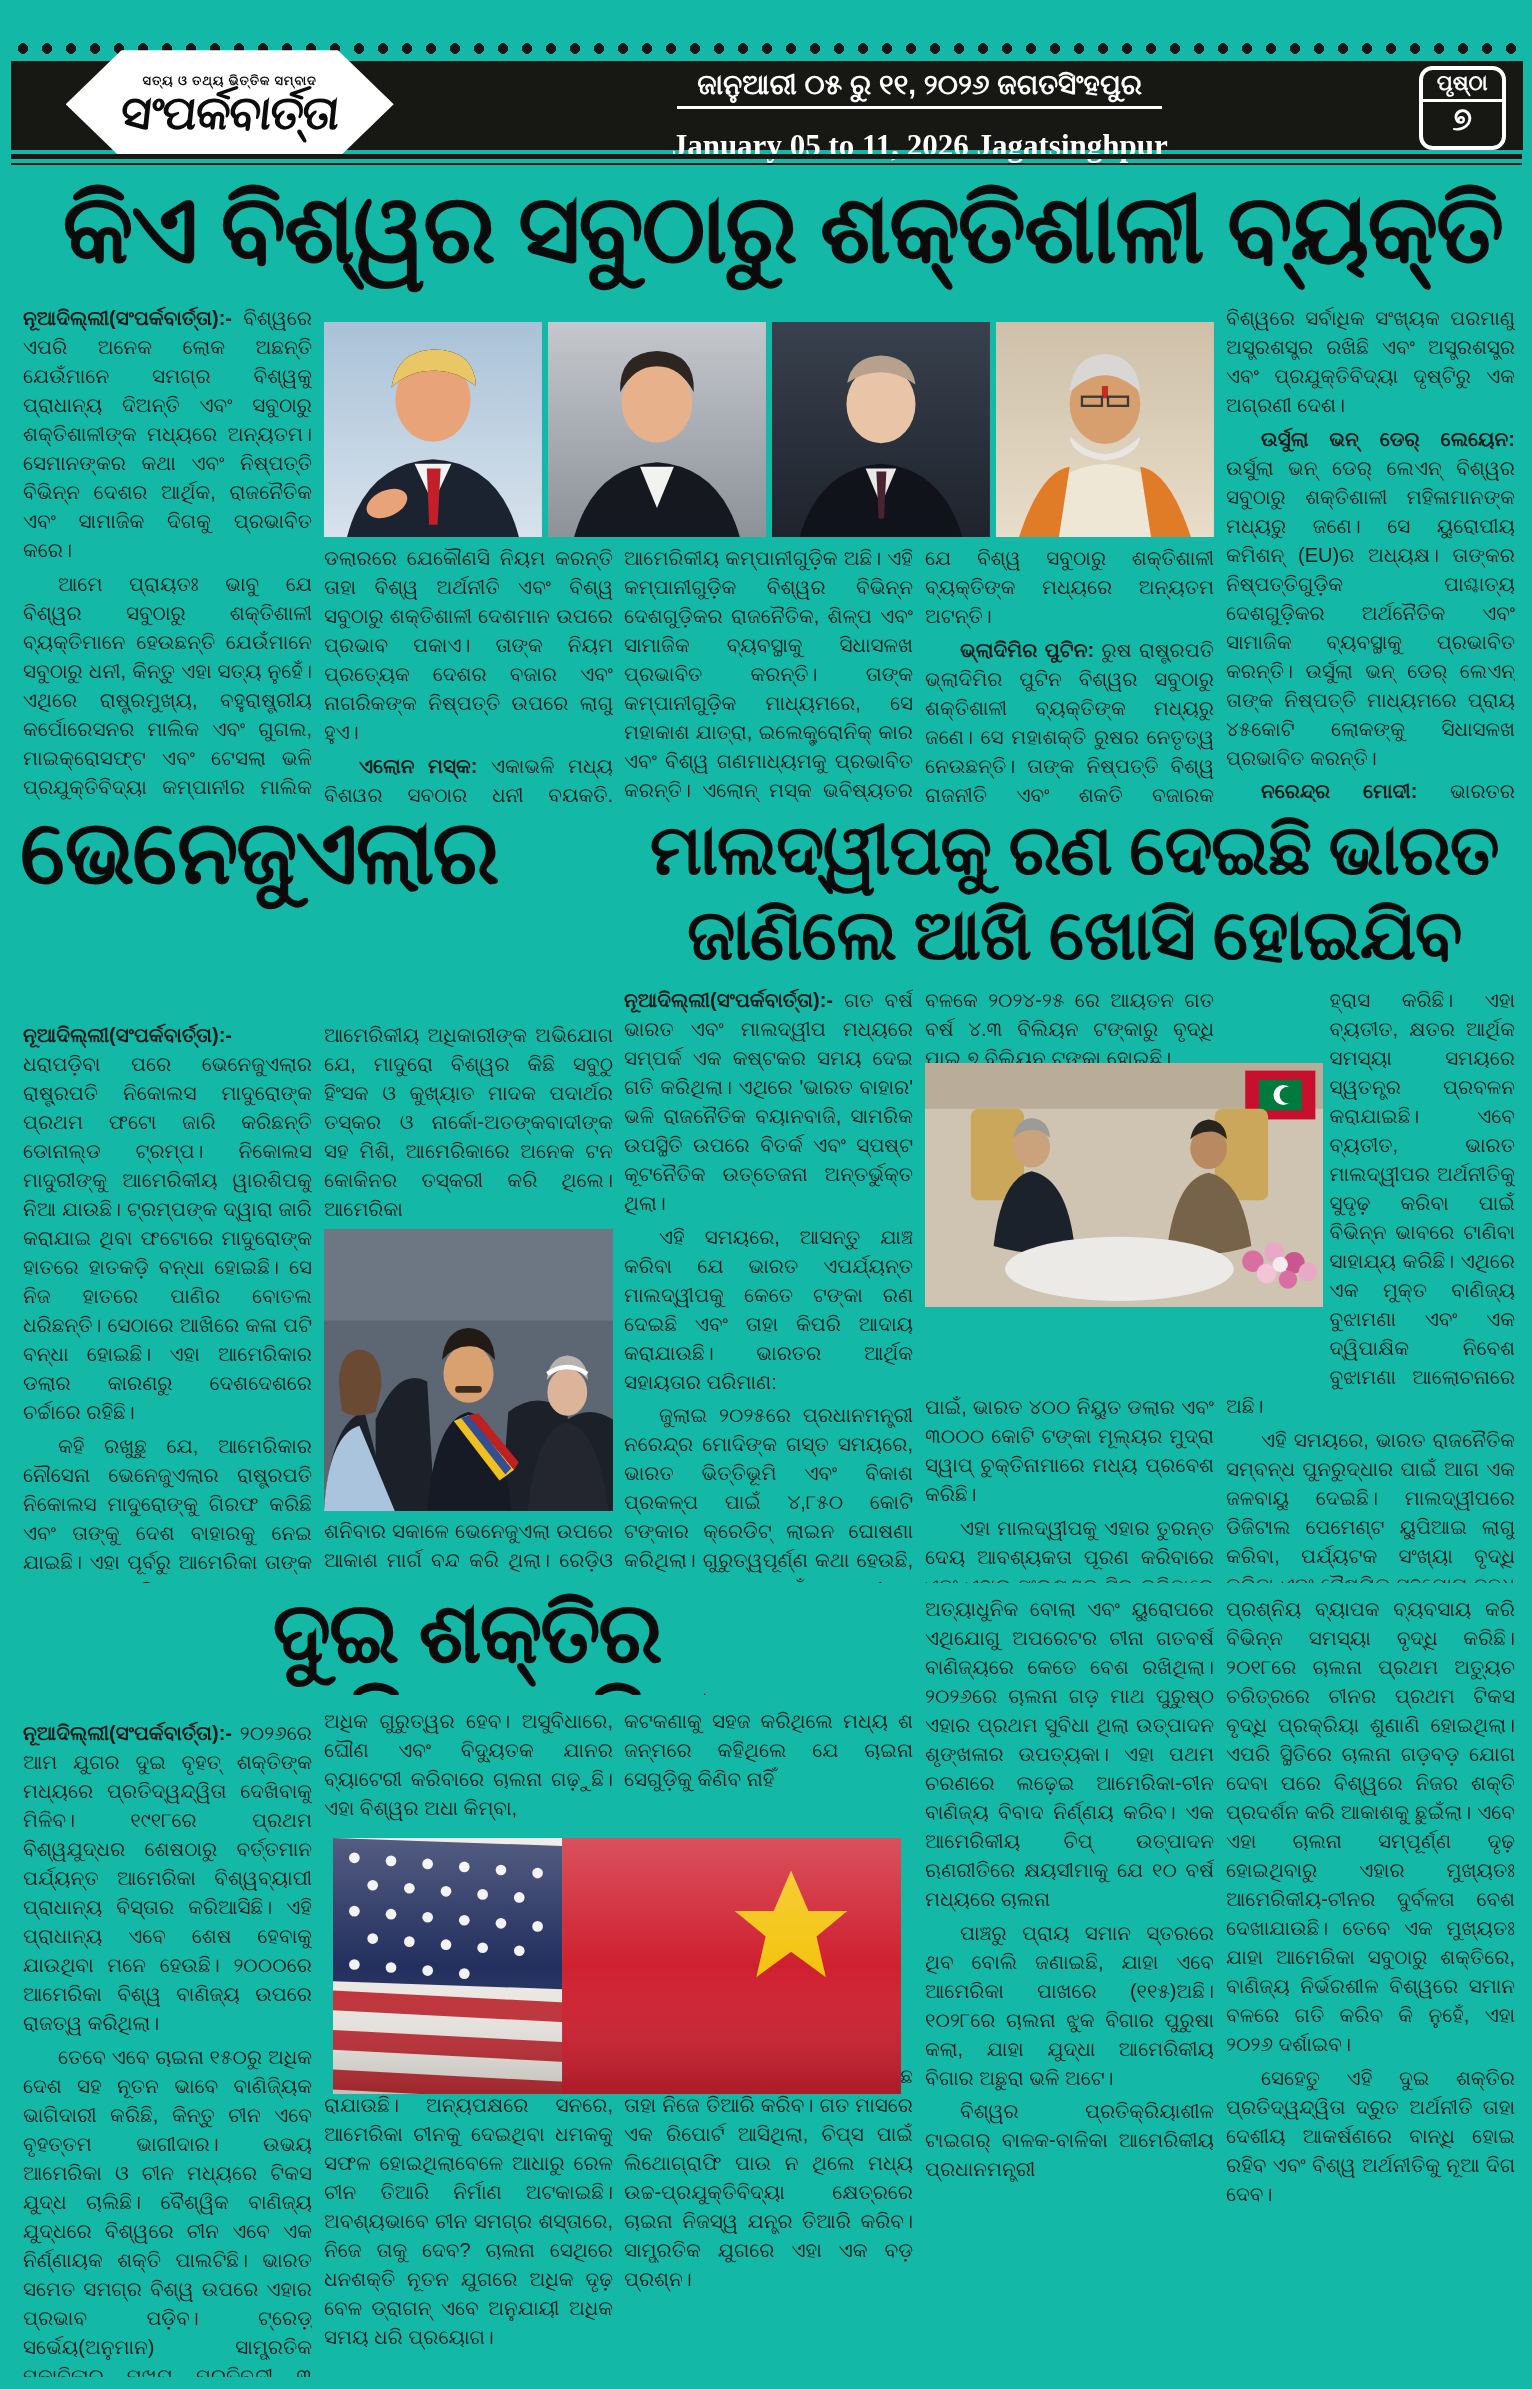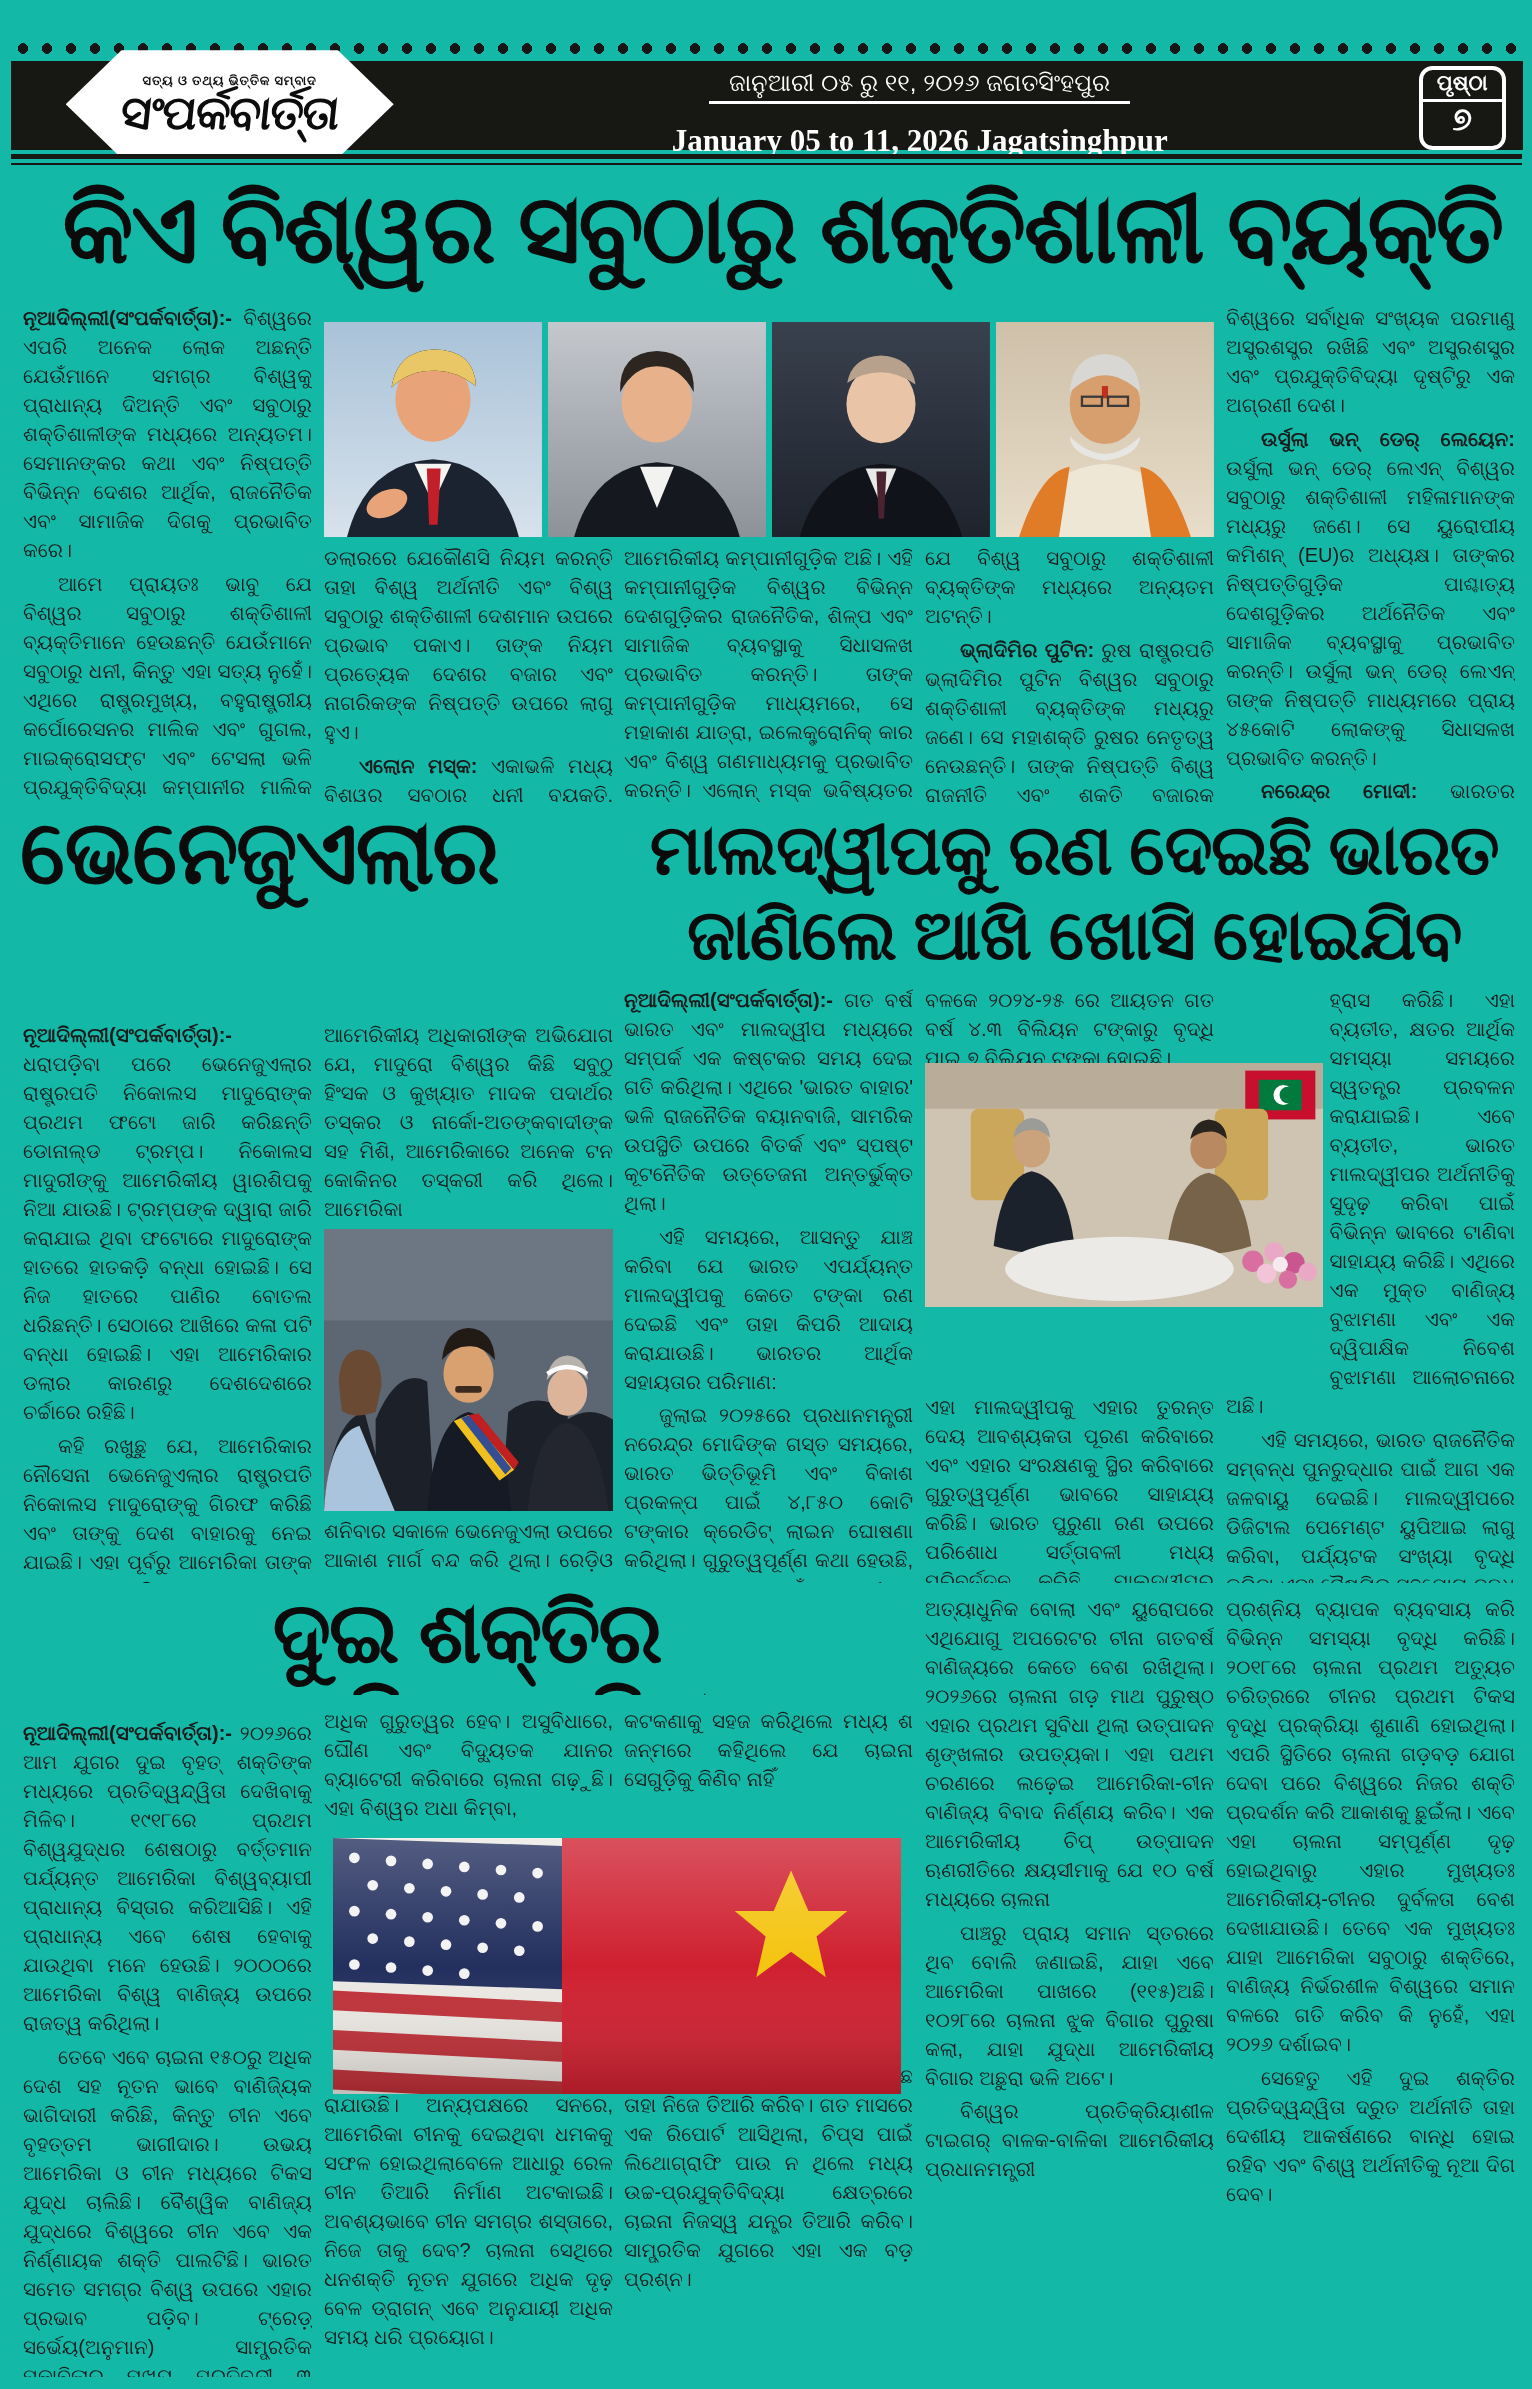--- a/index.html
+++ b/index.html
@@ -9,21 +9,21 @@
   .top-dots{position:absolute;top:40px;left:10.7px;right:10.7px;height:17px;
             background:radial-gradient(circle 5.3px at 50% 50%, #161616 98%, transparent 100%);
             background-size:24px 17px;background-repeat:repeat-x;}
   .masthead{position:absolute;top:61px;left:10.7px;width:1512px;height:89px;background:#171714;}
   .logo-hex{position:absolute;left:55px;top:-10.7px;width:328px;height:108px;background:#ffffff;
             clip-path:polygon(0 50%,17% 0,83% 0,100% 50%,83% 100%,17% 100%);
             display:flex;flex-direction:column;align-items:center;justify-content:center;}
   .tagline{font-size:13px;font-weight:bold;color:#111;letter-spacing:0.8px;}
   .logo-title{font-size:47px;font-weight:900;color:#0c0c0c;transform:skewX(-6deg);letter-spacing:-1.5px;line-height:1;}
   .date-block{position:absolute;left:489px;width:840px;top:7.6px;text-align:center;color:#fff;}
-  .date-odia{display:inline-block;font-size:24px;font-weight:normal;border-bottom:3.8px solid #fff;padding:0 20px 4.6px;}
+  .date-odia{display:inline-block;font-size:28px;font-weight:bold;border-bottom:3.8px solid #fff;padding:0 20px 4.6px;}
   .date-english{font-family:"Liberation Serif","DejaVu Serif",serif;font-size:31px;font-weight:bold;margin-top:19px;}
   .page-box{position:absolute;right:17px;top:4.6px;width:79px;height:76px;border:4.6px solid #fff;border-radius:13.7px;
             color:#fff;text-align:center;}
   .page-label{font-size:21.4px;font-weight:bold;border-bottom:3.1px solid #fff;padding:1.5px 0 3.1px;}
   .page-num{font-size:32px;font-weight:bold;line-height:1.1;}
   .double-rule{position:absolute;top:154px;left:10.7px;right:10.7px;height:3.8px;border-top:5.3px solid #171714;border-bottom:2.3px solid #171714;}
   
   .h1{position:absolute;top:163px;left:12.2px;width:1508px;height:134px;overflow:hidden;
       font-size:96px;font-weight:900;text-align:center;line-height:1.05;letter-spacing:-2.3px;color:#0b0b0b;margin:16px;}
   .h2{position:absolute;top:802px;left:20px;width:611px;height:215px;overflow:hidden;
@@ -217,20 +217,21 @@
       <p>ଏହି ସମୟରେ, ଆସନ୍ତୁ ଯାଞ୍ଚ କରିବା ଯେ ଭାରତ ଏପର୍ଯ୍ୟନ୍ତ ମାଲଦ୍ୱୀପକୁ କେତେ ଟଙ୍କା ରଣ ଦେଇଛି ଏବଂ ତାହା କିପରି ଆଦାୟ କରାଯାଉଛି। ଭାରତର ଆର୍ଥିକ ସହାୟତାର ପରିମାଣ:</p>
       <p>ଜୁଲାଇ ୨୦୨୫ରେ ପ୍ରଧାନମନ୍ତ୍ରୀ ନରେନ୍ଦ୍ର ମୋଦିଙ୍କ ଗସ୍ତ ସମୟରେ, ଭାରତ ଭିତ୍ତିଭୂମି ଏବଂ ବିକାଶ ପ୍ରକଳ୍ପ ପାଇଁ ୪,୮୫୦ କୋଟି ଟଙ୍କାର କ୍ରେଡିଟ୍ ଲାଇନ ଘୋଷଣା କରିଥିଲା। ଗୁରୁତ୍ୱପୂର୍ଣ୍ଣ କଥା ହେଉଛି, ଏହା ପ୍ରଥମ ଥର ପାଇଁ ମାଲଦ୍ୱୀପକୁ ଭାରତୀୟ ଟଙ୍କାରେ ଏପରି ରଣ ମିଳିଥିଲା, ଯାହା ଡଲାର ଅସ୍ଥିରତାର ବିପଦକୁ ହ୍ରାସ କରିଥିଲା।</p>
     </div>
   <div class="col" style="left:925px;top:986px;height:597px;">
     <div>
         <p>ବଳକେ ୨୦୨୪-୨୫ ରେ ଆୟତନ ଗତ ବର୍ଷ ୪.୩ ବିଲିୟନ ଟଙ୍କାରୁ ବୃଦ୍ଧି ପାଇ ୭ ବିଲିୟନ ଟଙ୍କା ହୋଇଛି।</p>
         <p>ବେଳେବେଳେ ପୁରା ଚାପେଟ ଦୂର ଅଟେ।</p>
       </div>
     <div class="spacer" style="height:253px;"></div>
     <div>
+        <p>ପାଇଁ, ଭାରତ ୪୦୦ ନିୟୁତ ଡଲାର ଏବଂ ୩୦୦୦ କୋଟି ଟଙ୍କା ମୂଲ୍ୟର ମୁଦ୍ରା ସ୍ୱାପ୍ ଚୁକ୍ତିନାମାରେ ମଧ୍ୟ ପ୍ରବେଶ କରିଛି।</p>
         <p>ଏହା ମାଲଦ୍ୱୀପକୁ ଏହାର ତୁରନ୍ତ ଦେୟ ଆବଶ୍ୟକତା ପୂରଣ କରିବାରେ ଏବଂ ଏହାର ସଂରକ୍ଷଣକୁ ସ୍ଥିର କରିବାରେ ଗୁରୁତ୍ୱପୂର୍ଣ୍ଣ ଭାବରେ ସାହାଯ୍ୟ କରିଛି। ଭାରତ ପୁରୁଣା ରଣ ଉପରେ ପରିଶୋଧ ସର୍ତ୍ତାବଳୀ ମଧ୍ୟ ପରିବର୍ତ୍ତନ କରିଛି, ମାଲଦ୍ୱୀପର ବାର୍ଷିକ ରଣ ବୋଝକୁ ପ୍ରାୟ ୪୦% ହ୍ରାସ କରିଛି।</p>
       </div>
   </div>
   <div class="col" style="left:1226px;top:986px;height:597px;">
     <div class="wrap-spacer"></div>
     <div>
         <p>ହ୍ରାସ କରିଛି। ଏହା ବ୍ୟତୀତ, କ୍ଷତର ଆର୍ଥିକ ସମସ୍ୟା ସମୟରେ ସ୍ୱତନ୍ତ୍ର ପ୍ରବଳନ କରାଯାଇଛି। ଏବେ ବ୍ୟତୀତ, ଭାରତ ମାଲଦ୍ୱୀପର ଅର୍ଥନୀତିକୁ ସୁଦୃଢ଼ କରିବା ପାଇଁ ବିଭିନ୍ନ ଭାବରେ ଟାଣିବା ସାହାଯ୍ୟ କରିଛି। ଏଥିରେ ଏକ ମୁକ୍ତ ବାଣିଜ୍ୟ ବୁଝାମଣା ଏବଂ ଏକ ଦ୍ୱିପାକ୍ଷିକ ନିବେଶ ବୁଝାମଣା ଆଲୋଚନାରେ ଅଛି।</p>
         <p>ଏହି ସମୟରେ, ଭାରତ ରାଜନୈତିକ ସମ୍ବନ୍ଧ ପୁନରୁଦ୍ଧାର ପାଇଁ ଆଗ ଏକ ଜଳବାୟୁ ଦେଇଛି। ମାଲଦ୍ୱୀପରେ ଡିଜିଟାଲ ପେମେଣ୍ଟ ୟୁପିଆଇ ଲାଗୁ କରିବା, ପର୍ଯ୍ୟଟକ ସଂଖ୍ୟା ବୃଦ୍ଧି କରିବା ଏବଂ ବୈଷୟିକ ସହଯୋଗ ବୃଦ୍ଧି କରାଯାଉଛି।</p>
       </div>
   </div>

